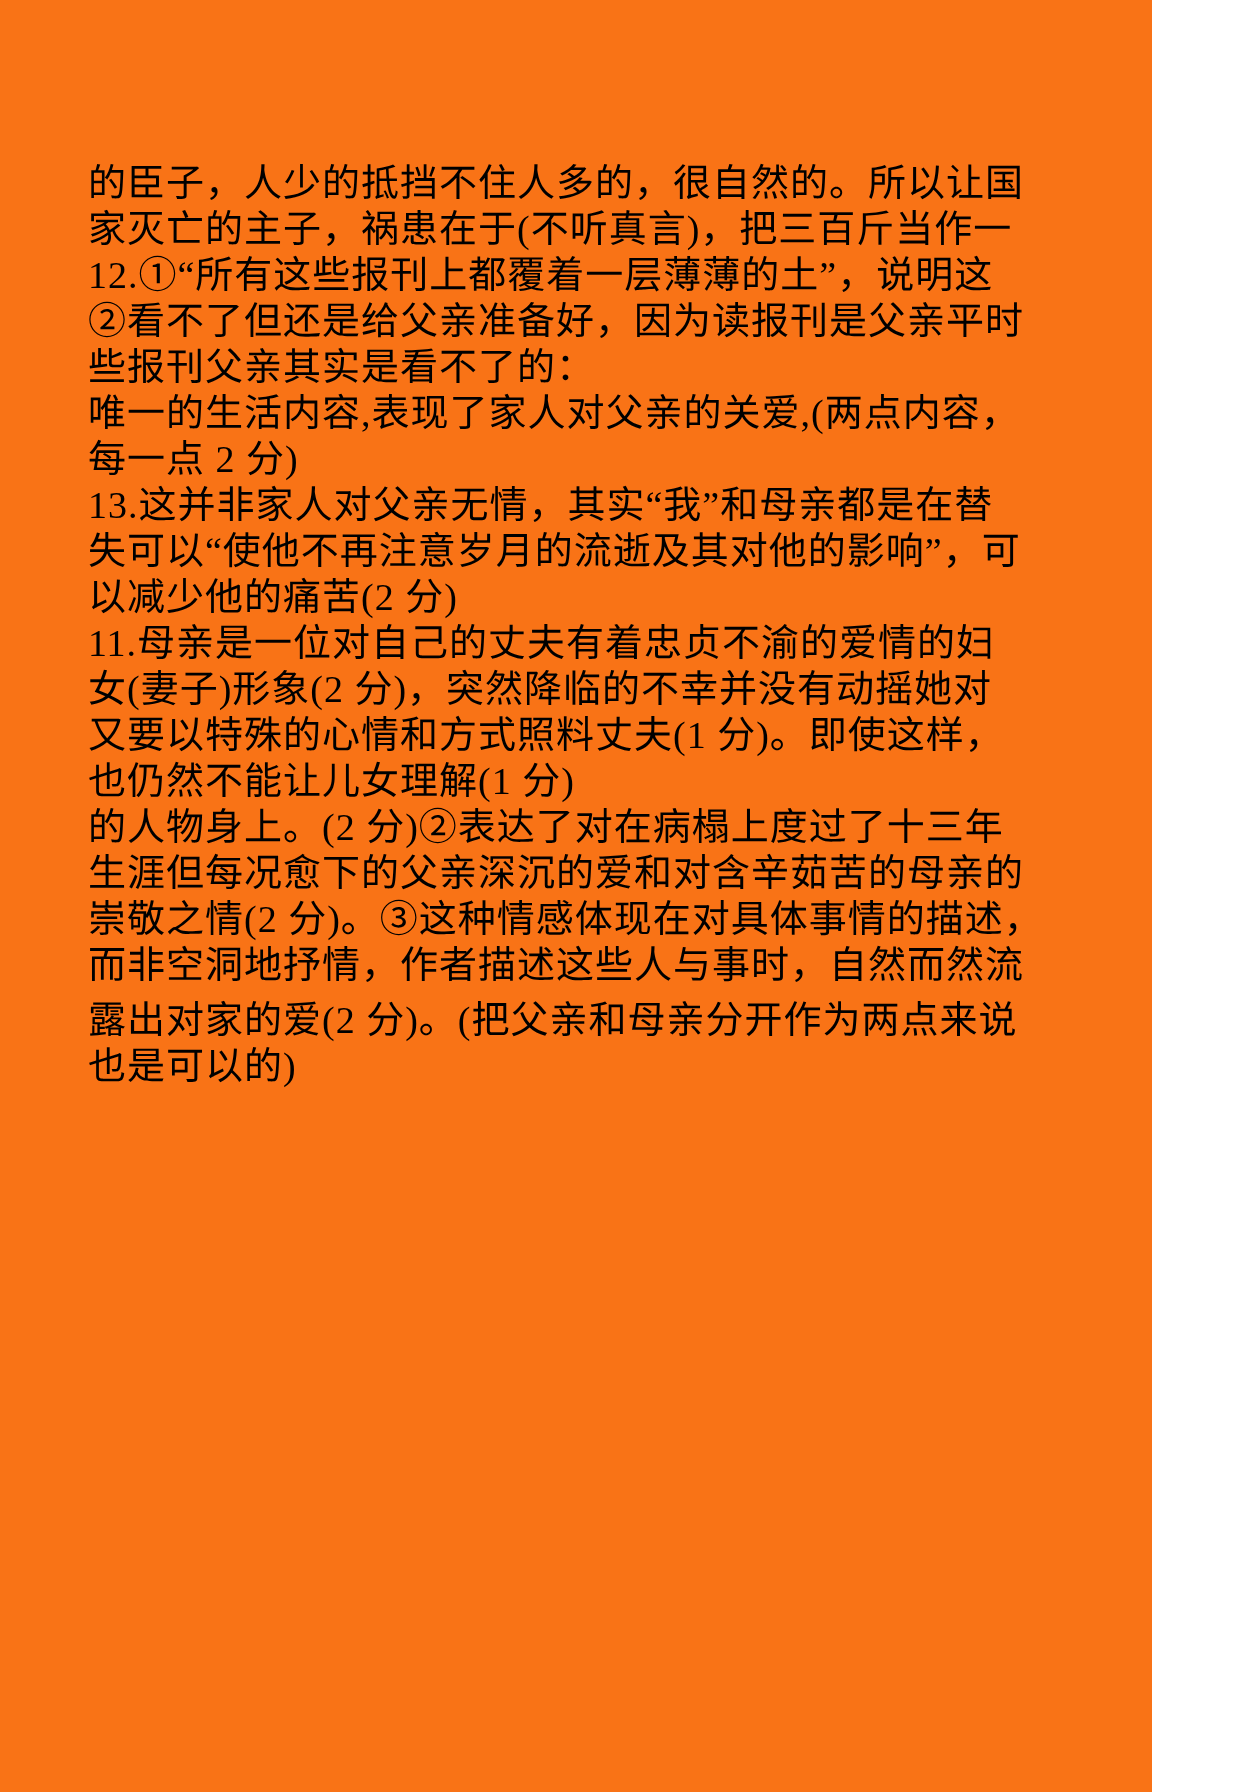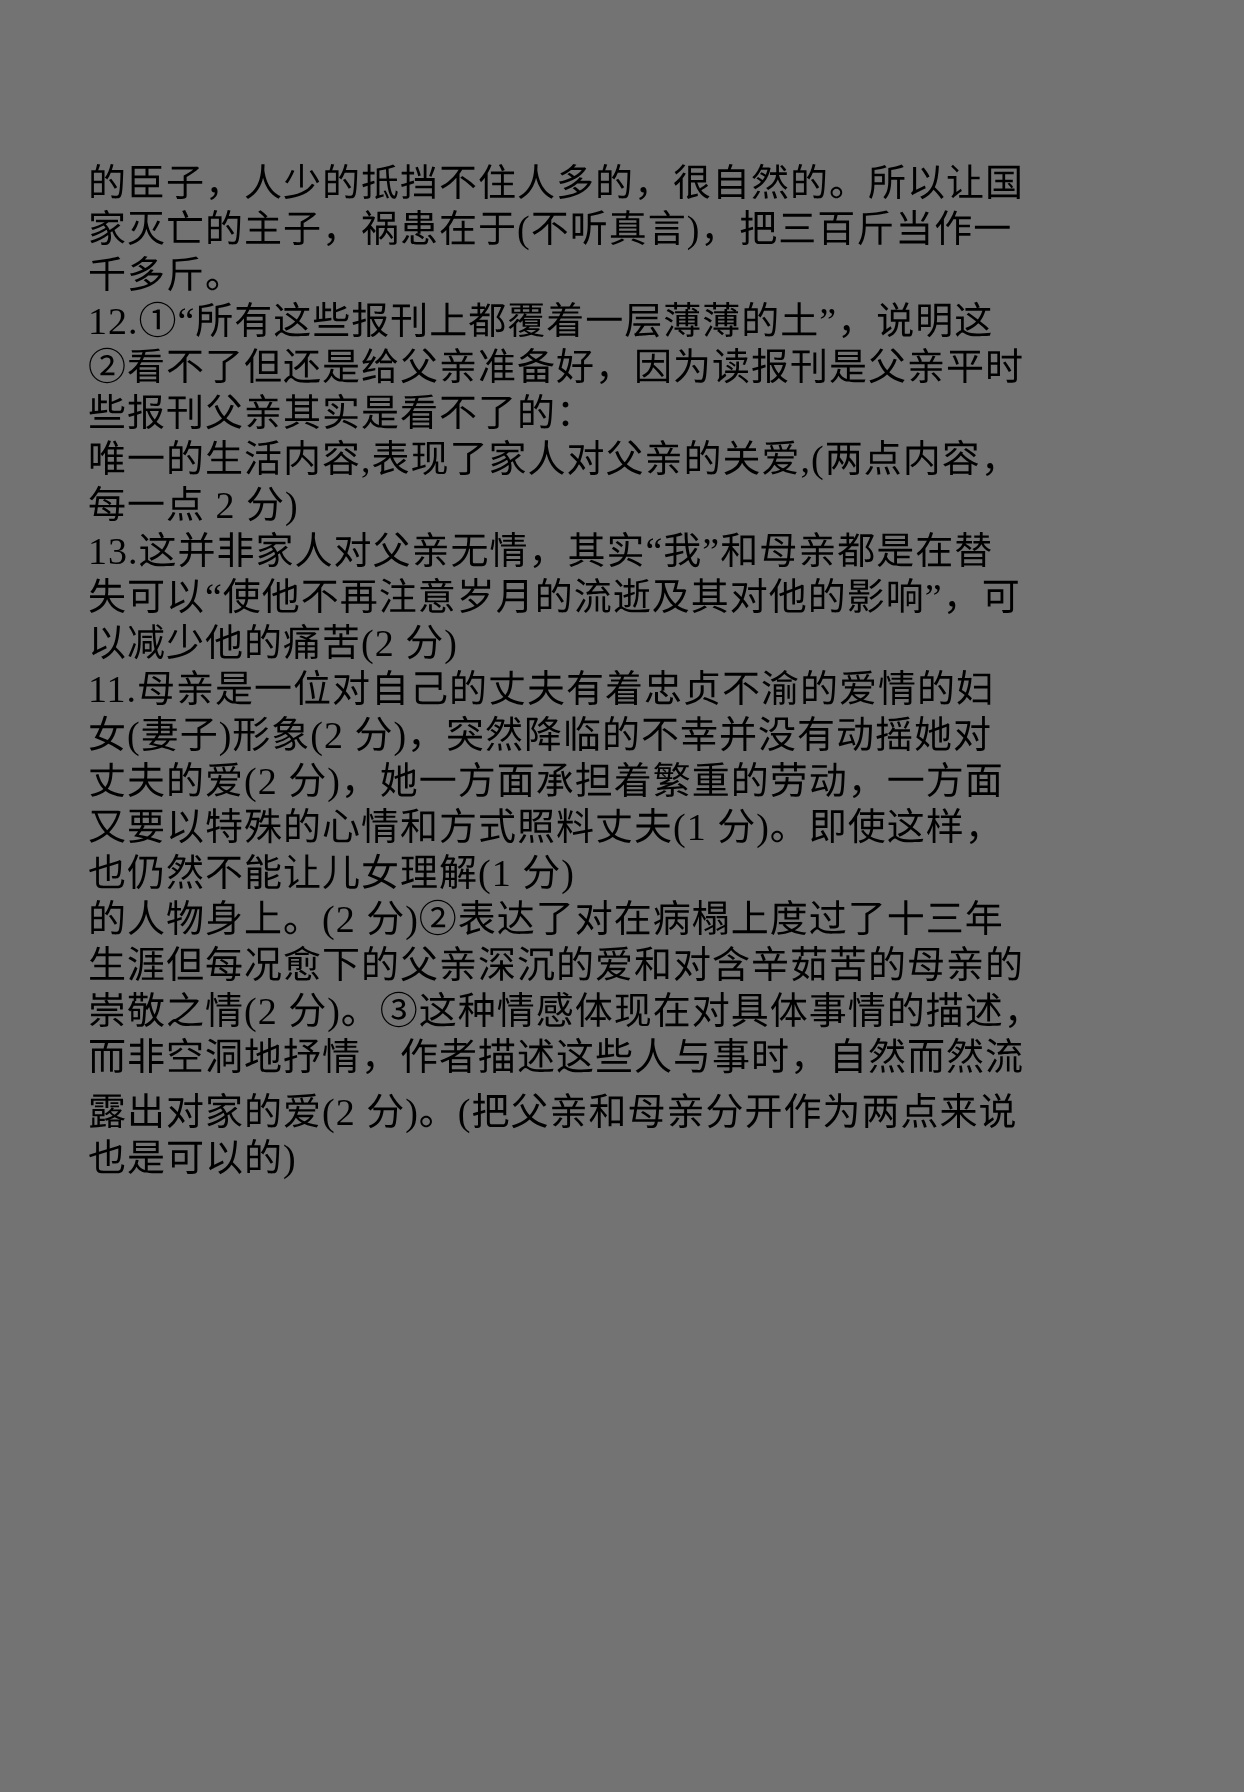--- a/index.html
+++ b/index.html
@@ -2,23 +2,23 @@
 <html lang="zh-CN"><head>
   <meta charset="utf-8">
   <style>
     html, body {
       margin: 0;
       padding: 0;
       background: #ffffff;
     }
     .canvas {
       position: relative;
-      width: 1244px;
+      width: 1152px;
       height: 1792px;
-      background: #737373;
+      background: #f97316;
       overflow: hidden;
     }
     .page-text {
       position: absolute;
       left: 88px;
       top: 160px;
       width: 900px;
       font-family: "Liberation Serif", "DejaVu Serif", serif;
       font-size: 38px;
       line-height: 46px;
@@ -40,41 +40,39 @@
   </style>
 </head>
 <body>
 
 <div class="canvas">
   <div class="page-text">
 
     <div class="section">
       <div class="line">的臣子，人少的抵挡不住人多的，很自然的。所以让国</div>
       <div class="line">家灭亡的主子，祸患在于(不听真言)，把三百斤当作一</div>
-      <div class="line">千多斤。</div>
     </div>
 
     <div class="section">
       <div class="line">12.①“所有这些报刊上都覆着一层薄薄的土”，说明这</div>
       <div class="line">②看不了但还是给父亲准备好，因为读报刊是父亲平时</div>
       <div class="line">些报刊父亲其实是看不了的：</div>
       <div class="line">唯一的生活内容,表现了家人对父亲的关爱,(两点内容，</div>
       <div class="line">每一点 2 分)</div>
     </div>
 
     <div class="section">
       <div class="line">13.这并非家人对父亲无情，其实“我”和母亲都是在替</div>
       <div class="line">失可以“使他不再注意岁月的流逝及其对他的影响”，可</div>
       <div class="line">以减少他的痛苦(2 分)</div>
     </div>
 
     <div class="section">
       <div class="line">11.母亲是一位对自己的丈夫有着忠贞不渝的爱情的妇</div>
       <div class="line">女(妻子)形象(2 分)，突然降临的不幸并没有动摇她对</div>
-      <div class="line">丈夫的爱(2 分)，她一方面承担着繁重的劳动，一方面</div>
       <div class="line">又要以特殊的心情和方式照料丈夫(1 分)。即使这样，</div>
       <div class="line">也仍然不能让儿女理解(1 分)</div>
     </div>
 
     <div class="section">
       <div class="line">的人物身上。(2 分)②表达了对在病榻上度过了十三年</div>
       <div class="line">生涯但每况愈下的父亲深沉的爱和对含辛茹苦的母亲的</div>
       <div class="line">崇敬之情(2 分)。③这种情感体现在对具体事情的描述，</div>
       <div class="line">而非空洞地抒情，作者描述这些人与事时，自然而然流</div>
       <div class="line gap-before">露出对家的爱(2 分)。(把父亲和母亲分开作为两点来说</div>

